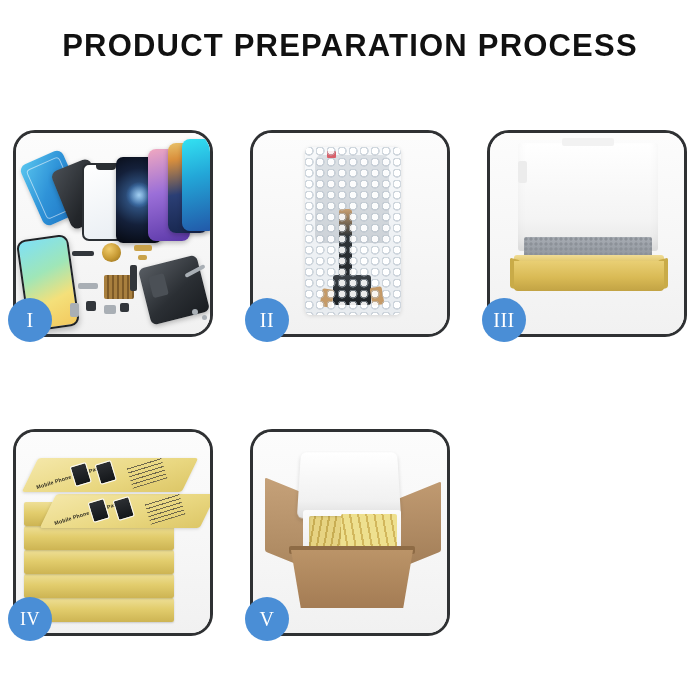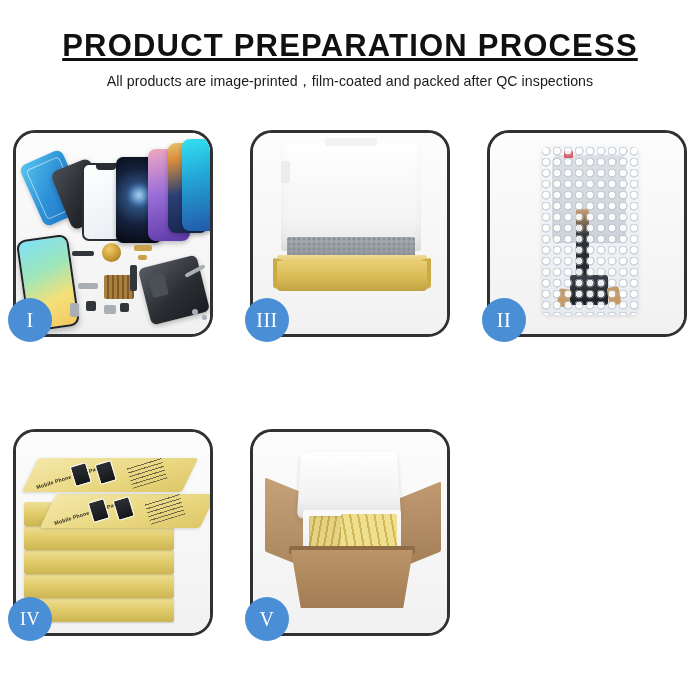--- a/index.html
+++ b/index.html
@@ -14,21 +14,20 @@
 
   
   .header { padding-top: 30px; text-align: center; }
   .title {
     font-size: 31px;
     font-weight: 700;
     letter-spacing: 1.2px;
     color: #111111;
     line-height: 1.05;
     white-space: nowrap;
-    text-decoration: underline;
   }
   .subtitle {
     margin-top: 9px;
     font-size: 14.2px;
     font-weight: 400;
     color: #1b1b1b;
     letter-spacing: 0.05px;
     white-space: nowrap;
   }
 
@@ -355,21 +354,20 @@
     background: rgba(168,139,100,.9); transform: skewY(10deg);
   }
 </style>
 </head>
 <body>
 
 <div class="page">
 
   <div class="header">
     <div class="title">PRODUCT PREPARATION PROCESS</div>
-    <div class="subtitle">All products are image-printed，film-coated and packed after QC inspections</div>
   </div>
 
   <div class="grid">
 
     <div class="panel">
       <div class="panel-inner">
         <div class="scene">
           <div class="ph ph-blue-film"></div>
           <div class="ph ph-back-dark"></div>
           <div class="ph ph-glass"></div>
@@ -394,46 +392,46 @@
           <div class="part silver" style="left:176px;top:176px;width:6px;height:6px;border-radius:50%;"></div>
           <div class="part silver" style="left:186px;top:182px;width:5px;height:5px;border-radius:50%;"></div>
         </div>
       </div>
       <div class="badge">I</div>
     </div>
 
     <div class="panel">
       <div class="panel-inner">
         <div class="scene">
-          <div class="kbox-lid"></div>
-          <div class="kbox-foam"></div>
-          <div class="kbox-lip"></div>
-          <div class="kbox-side-l"></div>
-          <div class="kbox-side-r"></div>
-          <div class="kbox-body"></div>
-        </div>
-      </div>
-      <div class="badge">III</div>
-    </div>
-
-    <div class="panel">
-      <div class="panel-inner">
-        <div class="scene">
           <div class="bubble-pack">
             <div class="bp-screen"></div>
             <div class="bp-red"></div>
             <div class="bp-flex"></div>
             <div class="bp-conn"></div>
             <div class="bp-tab-l"></div>
             <div class="bp-tab-r"></div>
             <div class="bubble-overlay"></div>
           </div>
         </div>
       </div>
       <div class="badge">II</div>
+    </div>
+
+    <div class="panel">
+      <div class="panel-inner">
+        <div class="scene">
+          <div class="kbox-lid"></div>
+          <div class="kbox-foam"></div>
+          <div class="kbox-lip"></div>
+          <div class="kbox-side-l"></div>
+          <div class="kbox-side-r"></div>
+          <div class="kbox-body"></div>
+        </div>
+      </div>
+      <div class="badge">III</div>
     </div>
 
     <div class="panel">
       <div class="panel-inner">
         <div class="scene">
           <div class="stack">
             <div class="sbox" style="top:148px;left:2px;"></div>
             <div class="sbox" style="top:124px;left:2px;"></div>
             <div class="sbox" style="top:100px;left:2px;"></div>
             <div class="sbox" style="top:76px;left:2px;"></div>

